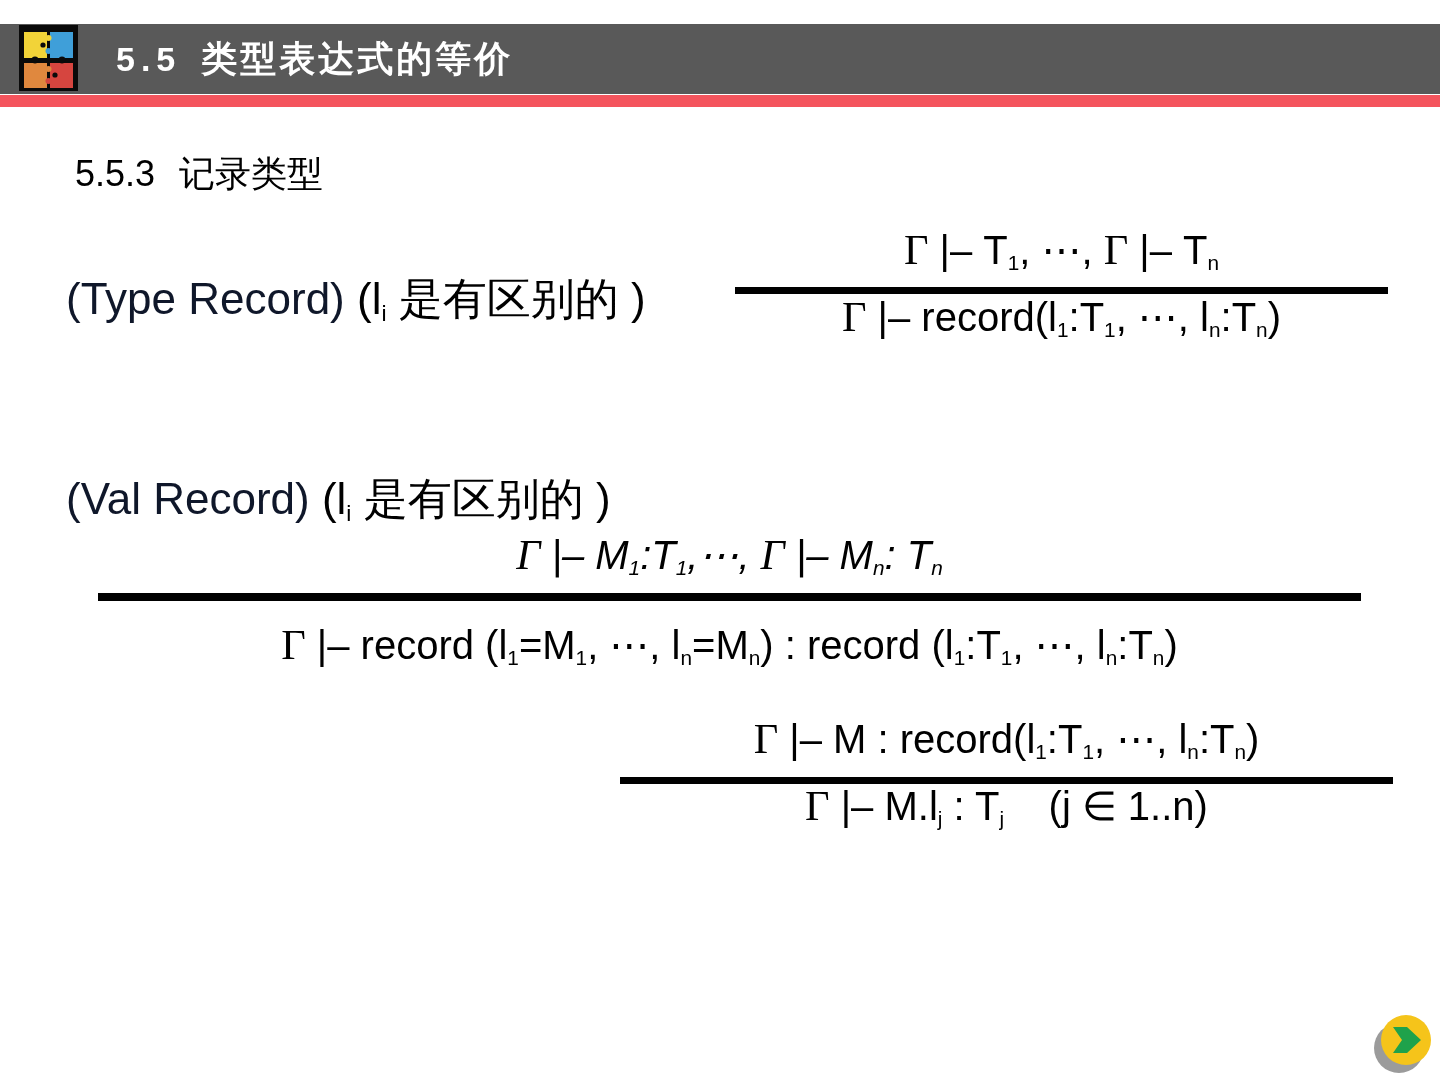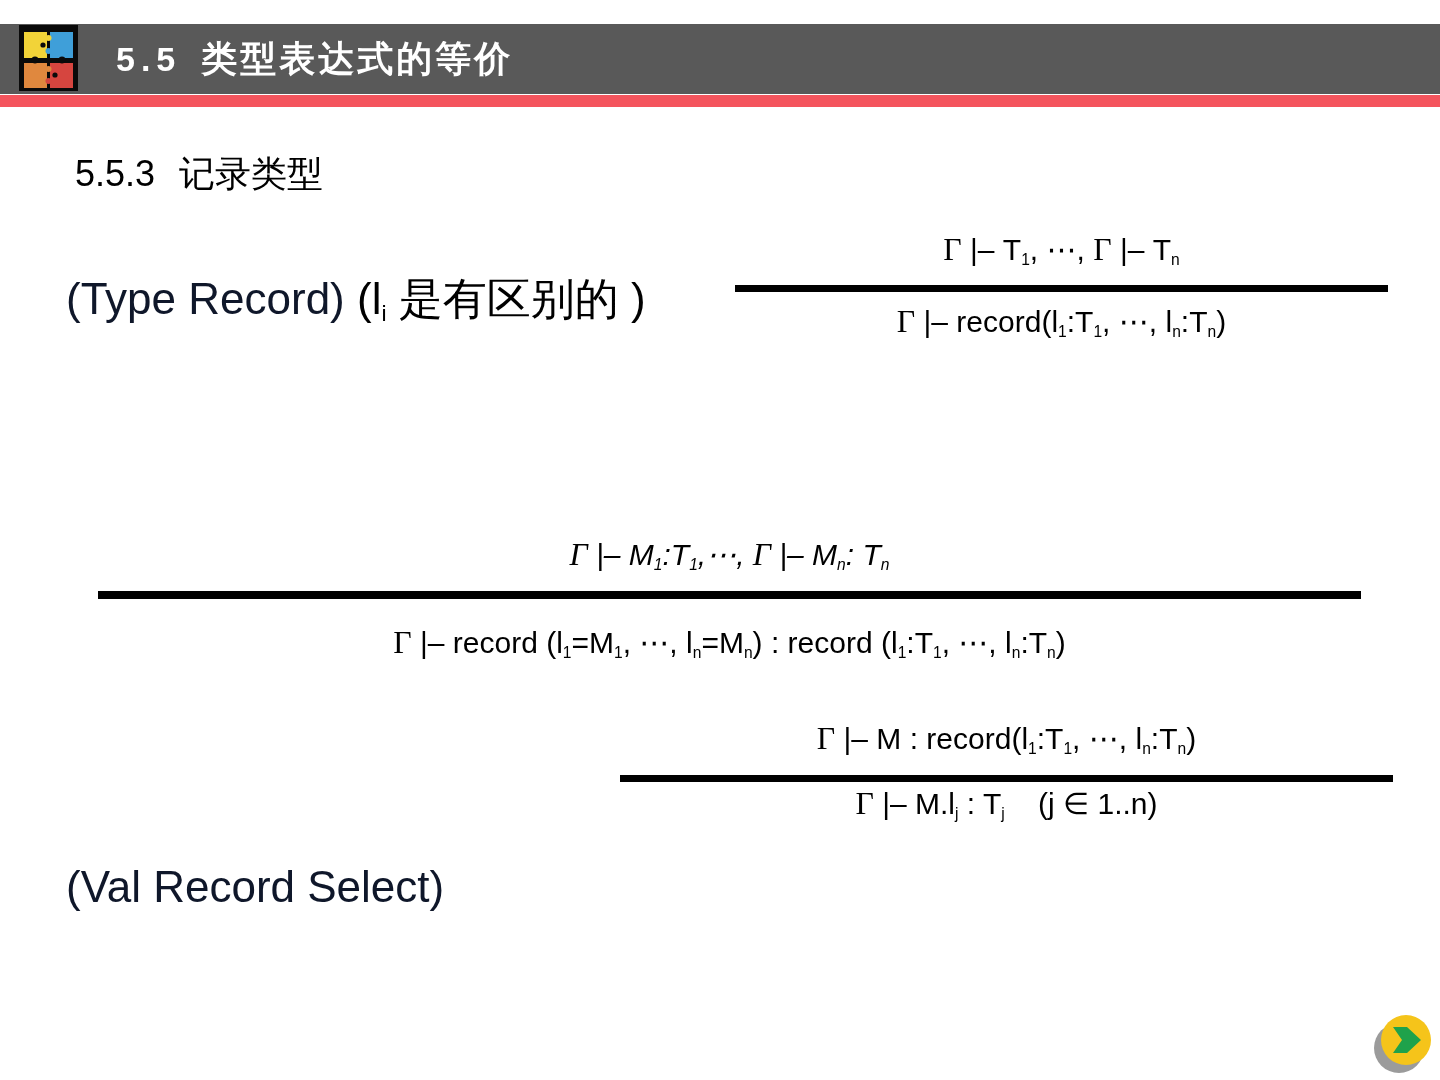--- a/index.html
+++ b/index.html
@@ -24,22 +24,22 @@
   .rule-label{position:absolute;left:66px;font-size:44px;line-height:54px;white-space:nowrap;}
   .lbl1{top:272px;}
   .lbl2{top:472px;}
   .lbl3{top:860px;}
   .green{color:#0f172a;}
   
   .frac{position:absolute;text-align:center;}
   .f1{left:735px;top:220px;width:653px;}
   .f2{left:98px;top:524px;width:1263px;}
   .f3{left:620px;top:708px;width:773px;}
-  .num,.den{font-size:30px;white-space:nowrap;}
-  .f1 .num{line-height:60px;}  .f1 .den{line-height:60px;}
+  .num,.den{font-size:40px;white-space:nowrap;}
+  .f1 .num{line-height:60px;}  .f1 .den{line-height:46px;}
   .f2 .num{line-height:62px;font-style:italic;}  .f2 .den{line-height:88px;}
   .f3 .num{line-height:62px;}  .f3 .den{line-height:43px;}
   .fbar{width:100%;background:#000;}
   .f1 .fbar{height:7px;}
   .f2 .fbar{height:8px;}
   .f3 .fbar{height:7px;}
   .gamma{font-family:"Liberation Serif","DejaVu Serif",serif;font-size:1.06em;}
   .msub{font-size:0.52em;position:relative;top:0.30em;}
   
   .next-btn{
@@ -81,27 +81,27 @@
     <span>5.5.3</span><span class="title-gap"></span><span>记录类型</span>
   </div>
 
   <div class="rule-label lbl1"><span class="green">(Type Record)</span><span> (l</span><span class="msub">i</span><span> 是有区别的 )</span></div>
   <div class="frac f1">
     <div class="num"><span class="gamma">Γ</span><span> |– T</span><span class="msub">1</span><span>, ⋯, </span><span class="gamma">Γ</span><span> |– T</span><span class="msub">n</span></div>
     <div class="fbar"></div>
     <div class="den"><span class="gamma">Γ</span><span> |– record(l</span><span class="msub">1</span><span>:T</span><span class="msub">1</span><span>, ⋯, l</span><span class="msub">n</span><span>:T</span><span class="msub">n</span><span>)</span></div>
   </div>
 
+  <div class="rule-label lbl2"><span class="green">(Val Record)</span><span> (l</span><span class="msub">i</span><span> 是有区别的 )</span></div>
   <div class="frac f2">
     <div class="num"><span class="gamma">Γ</span><span> |– M</span><span class="msub">1</span><span>:T</span><span class="msub">1</span><span>,⋯, </span><span class="gamma">Γ</span><span> |– M</span><span class="msub">n</span><span>: T</span><span class="msub">n</span></div>
     <div class="fbar"></div>
     <div class="den"><span class="gamma">Γ</span><span> |– record (l</span><span class="msub">1</span><span>=M</span><span class="msub">1</span><span>, ⋯, l</span><span class="msub">n</span><span>=M</span><span class="msub">n</span><span>) : record (l</span><span class="msub">1</span><span>:T</span><span class="msub">1</span><span>, ⋯, l</span><span class="msub">n</span><span>:T</span><span class="msub">n</span><span>)</span></div>
   </div>
 
-  <div class="rule-label lbl3"><span class="green">(Val Record Select)</span></div>
   <div class="frac f3">
     <div class="num"><span class="gamma">Γ</span><span> |– M : record(l</span><span class="msub">1</span><span>:T</span><span class="msub">1</span><span>, ⋯, l</span><span class="msub">n</span><span>:T</span><span class="msub">n</span><span>)</span></div>
     <div class="fbar"></div>
     <div class="den"><span class="gamma">Γ</span><span> |– M.l</span><span class="msub">j</span><span> : T</span><span class="msub">j</span><span>&nbsp;&nbsp;&nbsp;&nbsp;(j ∈ 1..n)</span></div>
   </div>
 
   <button class="next-btn" aria-label="next page">
     <svg viewBox="0 0 64 68" aria-hidden="true">
       <circle cx="27" cy="40" r="25" fill="#9b9b9b"></circle>
       <circle cx="34" cy="32" r="25" fill="#f5c41a"></circle>

